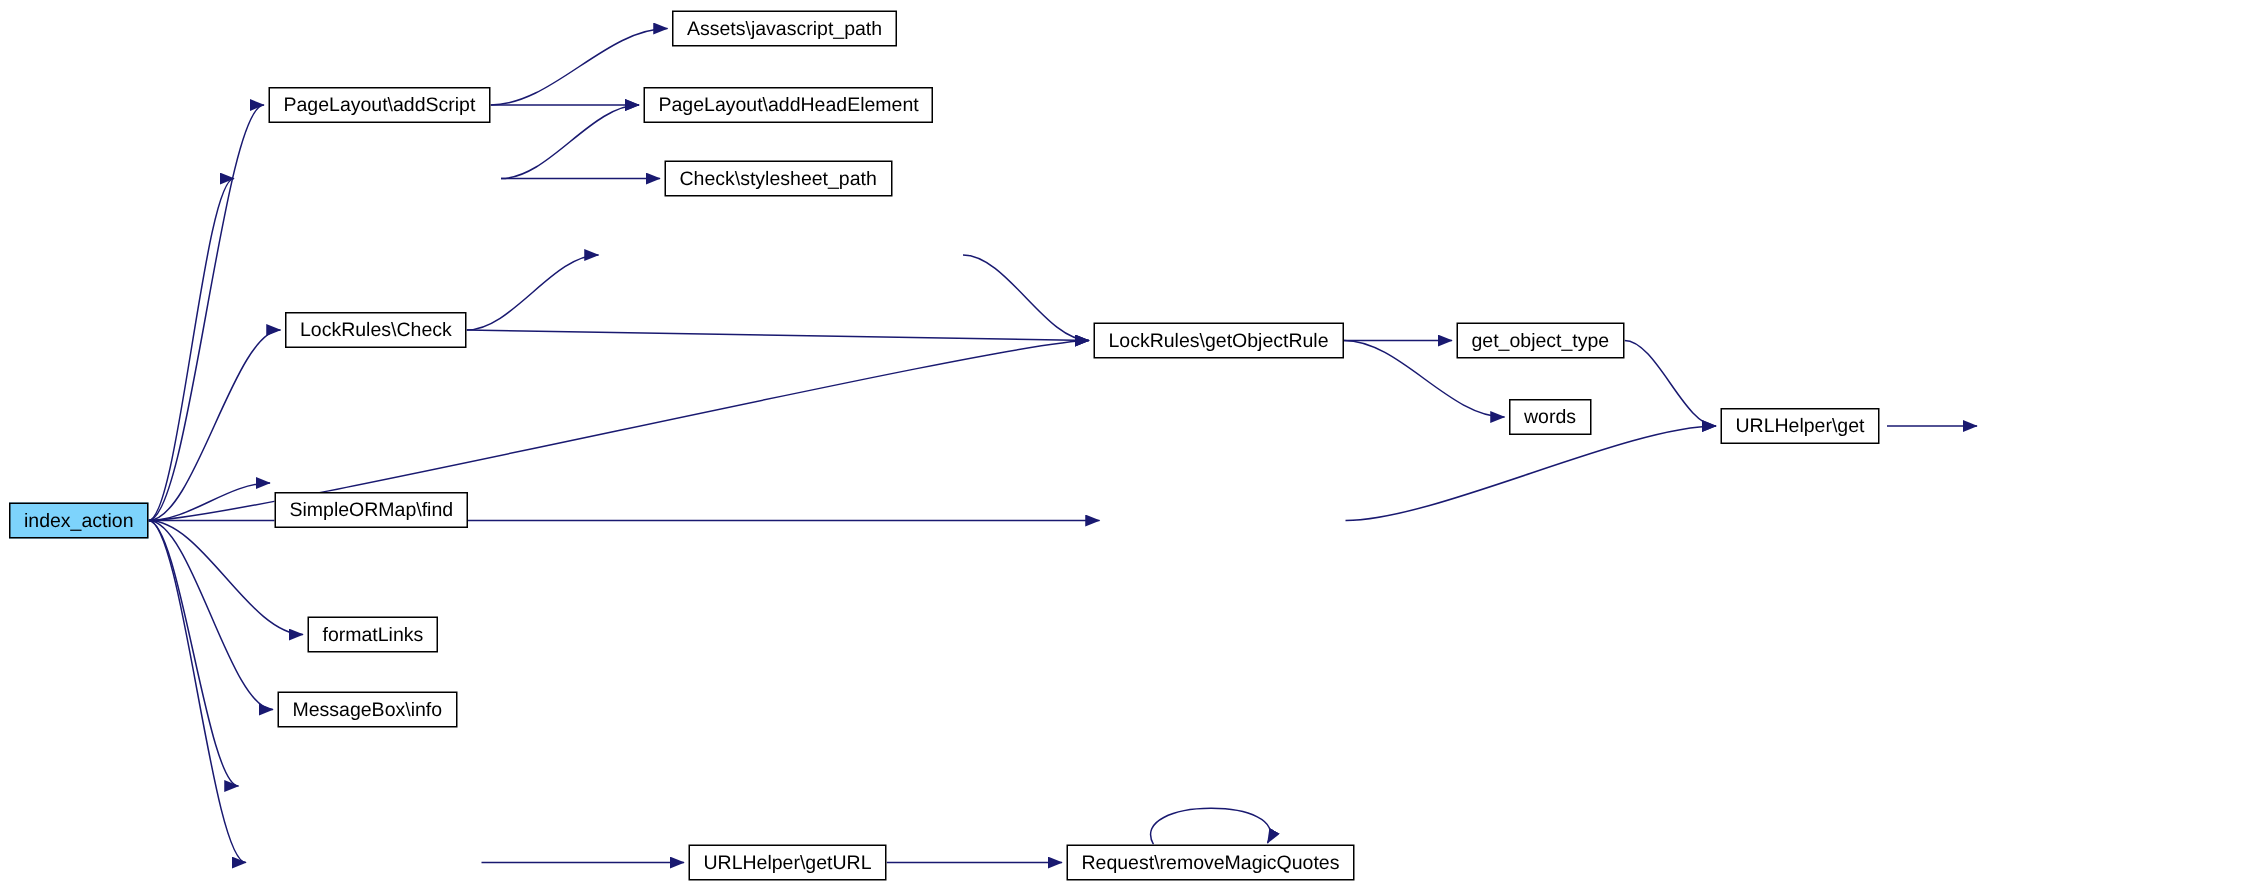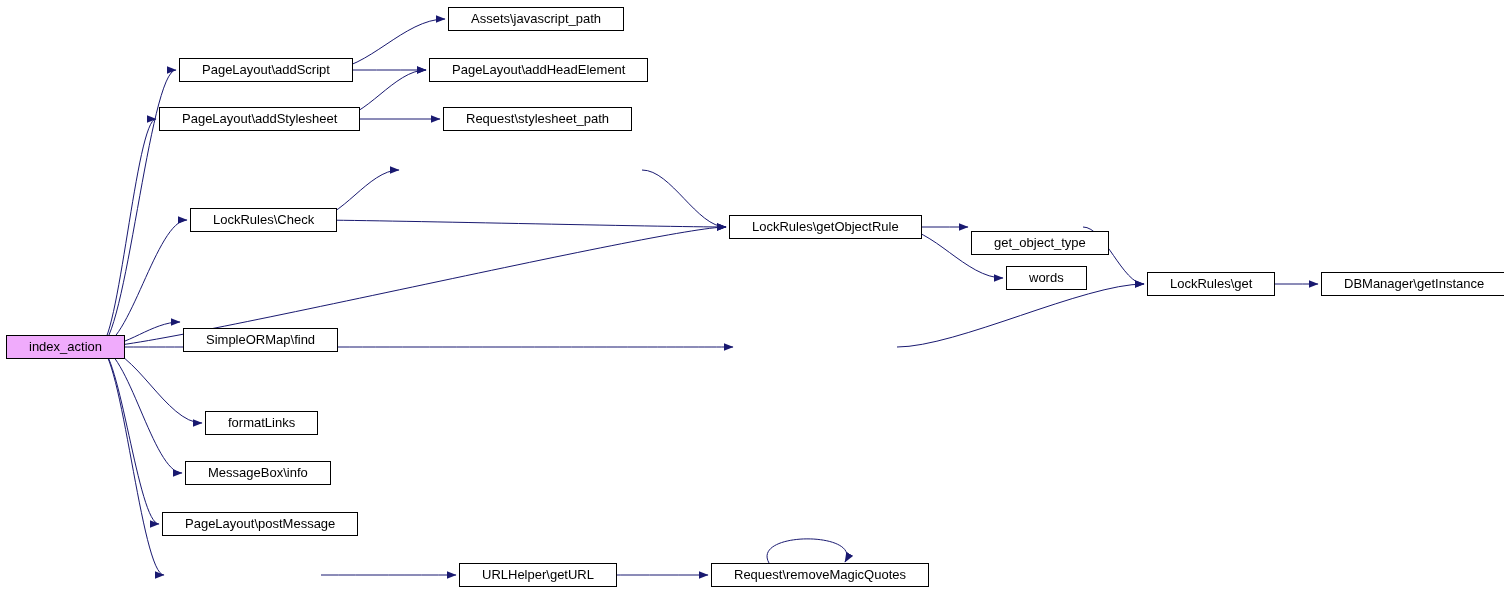--- a/index.html
+++ b/index.html
@@ -13,25 +13,25 @@
   #edges{position:absolute;left:0;top:0;z-index:1;}
   .node{
     position:absolute;
     z-index:2;
     box-sizing:border-box;
     border:1px solid #000000;
     background:#ffffff;
     color:#000000;
     font-size:13px;
     line-height:16px;
-    padding:3px 22px;
+    padding:3px 9px;
     white-space:nowrap;
   }
   .node.current{
-    background:#f0abfc;
+    background:#7dd3fc;
   }
   [data-interactable="true"]{cursor:pointer;}
 </style>
 </head>
 <body>
 
 <div id="graph" data-interactable="false">
   <svg id="edges" width="1504" height="595" data-interactable="false">
     <defs>
       <marker id="arrow" markerWidth="11" markerHeight="9" refX="9.5" refY="4" orient="auto" markerUnits="userSpaceOnUse">
@@ -62,27 +62,24 @@
       <path d="M 897 347 C 957 347, 1084 284, 1144 284" fill="none" stroke="#191970" stroke-width="1" marker-end="url(#arrow)" data-interactable="false"></path>
       <path d="M 321 575 C 368.25 575, 408.75 575, 456 575" fill="none" stroke="#191970" stroke-width="1" marker-end="url(#arrow)" data-interactable="false"></path>
       <path d="M 591 575 C 631.95 575, 667.05 575, 708 575" fill="none" stroke="#191970" stroke-width="1" marker-end="url(#arrow)" data-interactable="false"></path>
       <path d="M 769 563 C 751 531, 863 531, 845 562" fill="none" stroke="#191970" stroke-width="1" marker-end="url(#arrow)" data-interactable="false"></path>
     </svg>
 
   <div class="node current" style="left:6px;top:335px" data-interactable="false">index_action</div>
   <div class="node" style="left:179px;top:58px" data-interactable="true">PageLayout\addScript</div>
   <div class="node" style="left:448px;top:7px" data-interactable="true">Assets\javascript_path</div>
   <div class="node" style="left:429px;top:58px" data-interactable="true">PageLayout\addHeadElement</div>
-  <div class="node" style="left:159px;top:107px" data-interactable="true">PageLayout\addStylesheet</div>
-  <div class="node" style="left:443px;top:107px" data-interactable="true">Request\stylesheet_path</div>
+  <div class="node" style="left:443px;top:107px" data-interactable="true">Check\stylesheet_path</div>
   <div class="node" style="left:190px;top:208px" data-interactable="true">LockRules\Check</div>
   <div class="node" style="left:729px;top:215px" data-interactable="true">LockRules\getObjectRule</div>
-  <div class="node" style="left:971px;top:231px" data-interactable="true">get_object_type</div>
+  <div class="node" style="left:971px;top:215px" data-interactable="true">get_object_type</div>
   <div class="node" style="left:1006px;top:266px" data-interactable="true">words</div>
-  <div class="node" style="left:1147px;top:272px" data-interactable="true">LockRules\get</div>
-  <div class="node" style="left:1321px;top:272px" data-interactable="true">DBManager\getInstance</div>
+  <div class="node" style="left:1147px;top:272px" data-interactable="true">URLHelper\get</div>
   <div class="node" style="left:183px;top:328px" data-interactable="true">SimpleORMap\find</div>
   <div class="node" style="left:205px;top:411px" data-interactable="true">formatLinks</div>
   <div class="node" style="left:185px;top:461px" data-interactable="true">MessageBox\info</div>
-  <div class="node" style="left:162px;top:512px" data-interactable="true">PageLayout\postMessage</div>
   <div class="node" style="left:459px;top:563px" data-interactable="true">URLHelper\getURL</div>
   <div class="node" style="left:711px;top:563px" data-interactable="true">Request\removeMagicQuotes</div>
 </div>
 
 </body></html>

